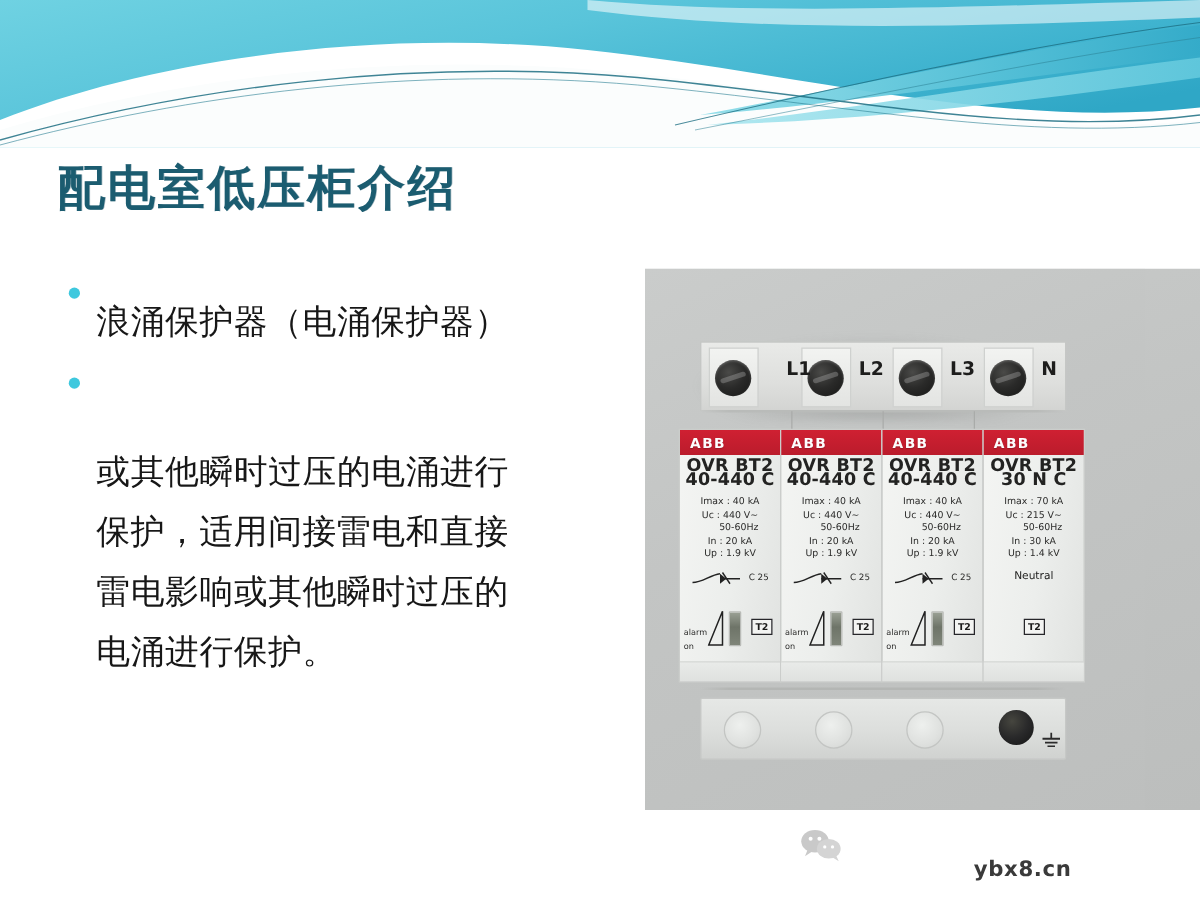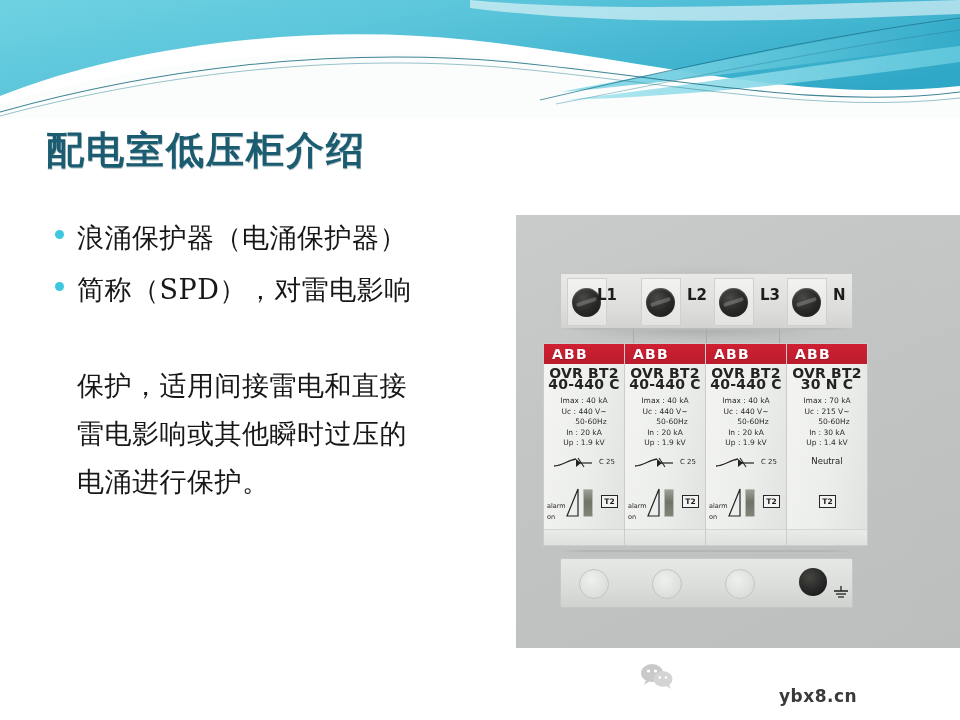--- a/index.html
+++ b/index.html
@@ -50,20 +50,21 @@
     background:#3ec8de;
     margin-top:16px;
     margin-right:13px;
   }
   .bullet-text {
     font-family:"DejaVu Serif","Liberation Serif",serif;
     font-size:27px;
     line-height:48px;
     color:#171717;
     letter-spacing:0.5px;
+    margin-top:20px;
   }
 
   
   .photo {
     position:absolute;
     left:516px; top:215px;
     width:444px; height:433px;
     background:linear-gradient(160deg,#c9cbca 0%,#c2c4c3 45%,#bcbebd 100%);
     overflow:hidden;
   }
@@ -148,21 +149,21 @@
     margin-right:-1px;
   }
   .abb-band {
     position:absolute; left:0; top:0;
     width:100%; height:20px;
     background:linear-gradient(180deg,#cf2032 0%,#bb1c2c 100%);
     display:flex; align-items:center;
   }
   .abb-logo {
     font-family:"DejaVu Sans","Liberation Sans",sans-serif;
-    font-size:14px; font-weight:bold;
+    font-size:11px; font-weight:bold;
     color:#fdfdfd;
     letter-spacing:1.2px;
     padding-left:8px;
     text-shadow:0 1px 1px rgba(0,0,0,0.22);
   }
   .mod-model {
     position:absolute;
     left:0; top:24px;
     width:100%;
     text-align:center;
@@ -353,22 +354,22 @@
 <div class="body-col">
 
   <div class="bullet-row">
     <span class="bullet-dot"></span>
     <span class="bullet-text">浪涌保护器（电涌保护器）</span>
   </div>
 
   <div class="bullet-row">
     <span class="bullet-dot"></span>
     <span class="bullet-text">
-      <span>简称（SPD），对雷电影响</span><br>
       <br>
+      <span>或其他瞬时过压的电涌进行</span><br>
       <span>保护，适用间接雷电和直接</span><br>
       <span>雷电影响或其他瞬时过压的</span><br>
       <span>电涌进行保护。</span>
     </span>
   </div>
 
 </div>
 
 <div class="photo">
   <div class="photo-inner"></div>
@@ -378,21 +379,21 @@
     <div class="term-cell" style="left:6px;"></div>
     <div class="term-cell" style="left:80px;"></div>
     <div class="term-cell" style="left:153px;"></div>
     <div class="term-cell" style="left:226px;"></div>
 
     <div class="term-screw" style="left:11px;  top:14px;"></div>
     <div class="term-screw" style="left:85px;  top:14px;"></div>
     <div class="term-screw" style="left:158px; top:14px;"></div>
     <div class="term-screw" style="left:231px; top:14px;"></div>
 
-    <div class="term-label" style="left:36px;">L1</div>
+    <div class="term-label" style="left:68px;">L1</div>
     <div class="term-label" style="left:126px;">L2</div>
     <div class="term-label" style="left:199px;">L3</div>
     <div class="term-label" style="left:272px;">N</div>
   </div>
 
   <div class="bridge-bar"></div>
   <div class="bridge" style="left:117px;"></div>
   <div class="bridge" style="left:190px;"></div>
   <div class="bridge" style="left:263px;"></div>
 

